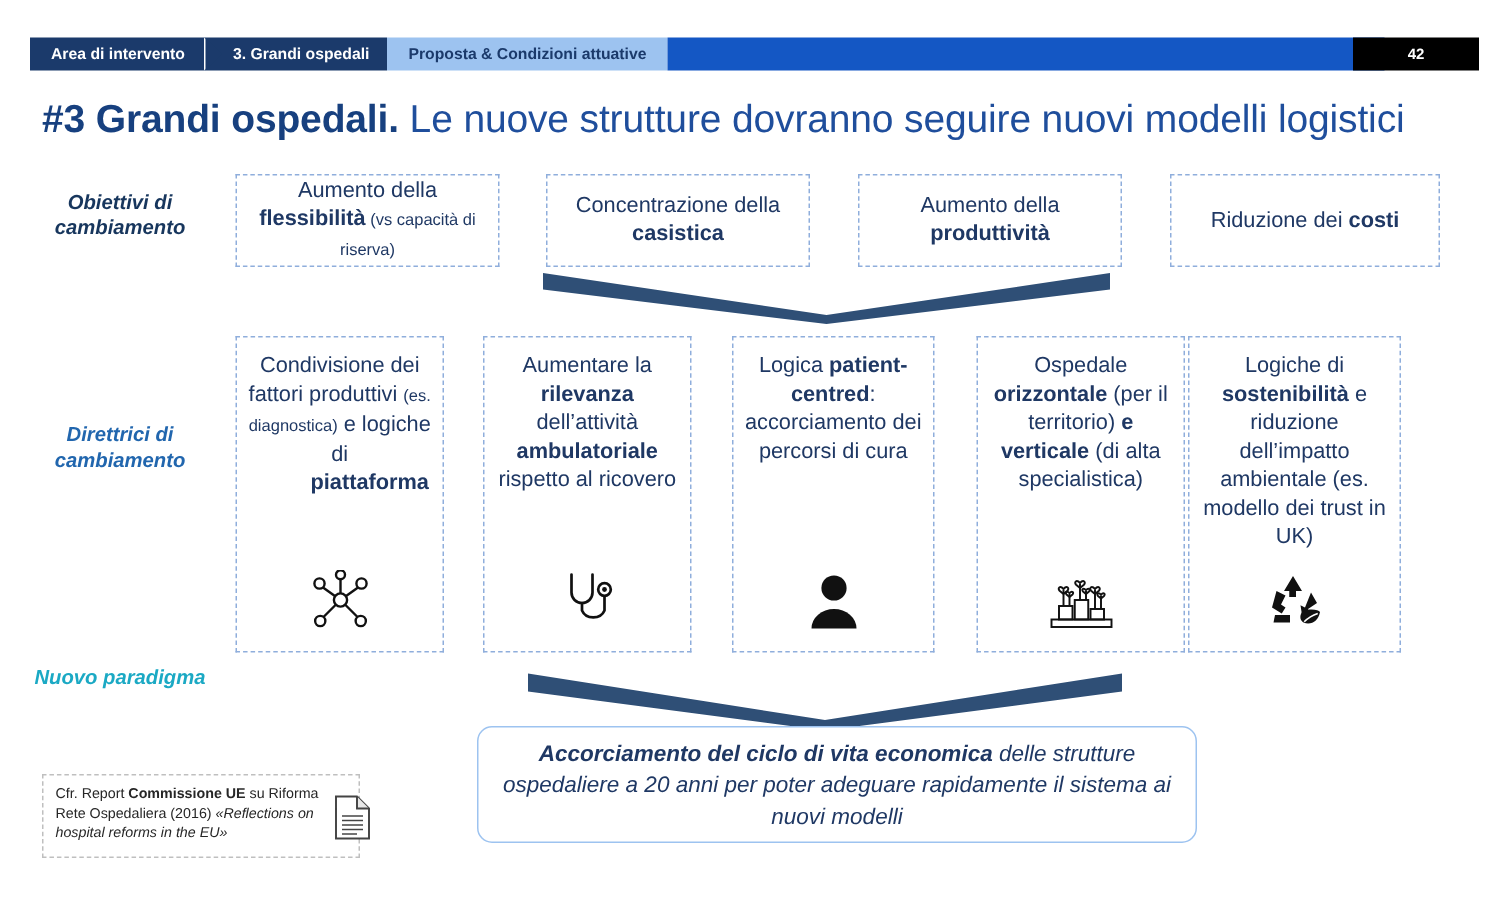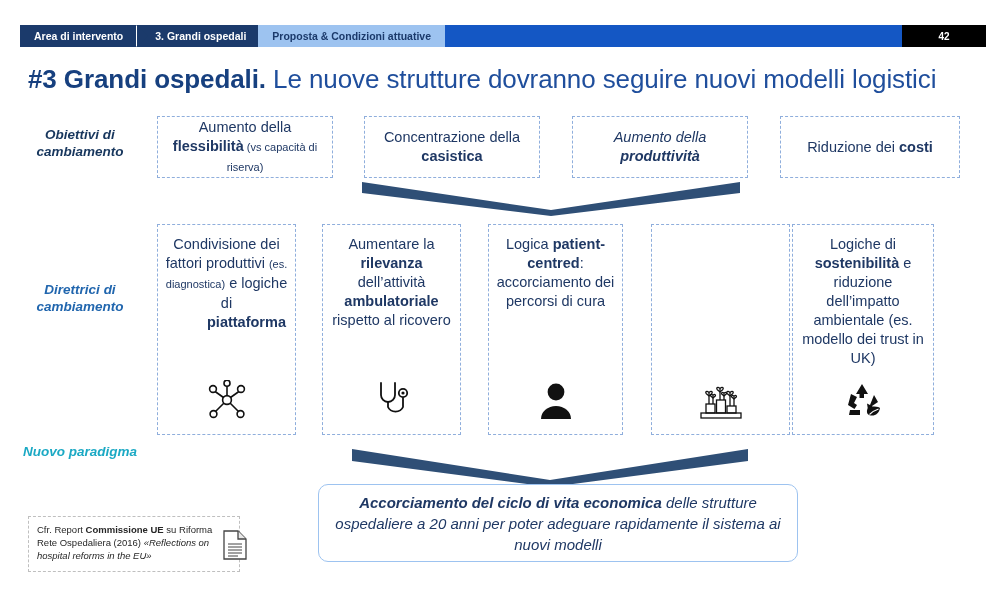--- a/index.html
+++ b/index.html
@@ -246,21 +246,21 @@
 <div class="row-label" id="label-objectives" style="color: rgb(23, 54, 93);">Obiettivi di cambiamento</div>
 <div class="row-label" id="label-directives" style="color: rgb(33, 102, 174);">Direttrici di cambiamento</div>
 <div class="row-label" id="label-paradigm" style="color: rgb(27, 169, 196);">Nuovo paradigma</div>
 
 <div class="card row1" id="card-flessibilita" style="border-color: rgb(143, 174, 220);">
   <div class="card-text"><span>Aumento della </span><span style="font-weight: bold;">flessibilità</span><span class="sm"> (vs capacità di riserva)</span></div>
 </div>
 <div class="card row1" id="card-casistica" style="border-color: rgb(143, 174, 220);">
   <div class="card-text"><span>Concentrazione della </span><span style="font-weight: bold;">casistica</span></div>
 </div>
-<div class="card row1" id="card-produttivita" style="border-color: rgb(143, 174, 220); font-style: italic;">
+<div class="card row1" id="card-produttivita" style="border-color: rgb(143, 174, 220);">
   <div class="card-text"><span>Aumento della </span><span style="font-weight: bold;">produttività</span></div>
 </div>
 <div class="card row1" id="card-costi" style="border-color: rgb(143, 174, 220);">
   <div class="card-text"><span>Riduzione dei </span><span style="font-weight: bold;">costi</span></div>
 </div>
 
 <div class="chevron" id="chevron-top">
   <svg width="386" height="40" viewBox="0 0 386 40">
     <path d="M4,6 L193,34 L382,6 L382,17 L193,40 L4,17 Z" fill="#2F4F76"></path>
   </svg>
@@ -305,20 +305,21 @@
   <div class="card-text"><span>Logica </span><span style="font-weight: bold;">patient-centred</span><span>: accorciamento dei percorsi di cura</span></div>
   <div class="card-icon">
     <svg width="36" height="40" viewBox="0 0 36 40">
       <circle cx="18" cy="12" r="8.4" fill="#111111"></circle>
       <path d="M3,39 a15,13 0 0 1 30,0 Z" fill="#111111"></path>
     </svg>
   </div>
 </div>
 
 <div class="card row2" id="card-ospedale" style="border-color: rgb(143, 174, 220);">
+  <div class="card-text"><span>Ospedale </span><span style="font-weight: bold;">orizzontale</span><span> (per il territorio) </span><span style="font-weight: bold;">e verticale</span><span> (di alta specialistica)</span></div>
   <div class="card-icon">
     <svg width="46" height="40" viewBox="0 0 46 40">
       <g stroke="#111111" stroke-width="1.3" fill="none">
         <rect x="3" y="33" width="40" height="5"></rect>
         <rect x="8" y="24" width="9" height="9"></rect>
         <rect x="18.5" y="20" width="9" height="13"></rect>
         <rect x="29" y="26" width="9" height="7"></rect>
         <line x1="11" y1="24" x2="11" y2="13"></line>
         <line x1="15" y1="24" x2="15" y2="16"></line>
         <line x1="22" y1="20" x2="22" y2="9"></line>

